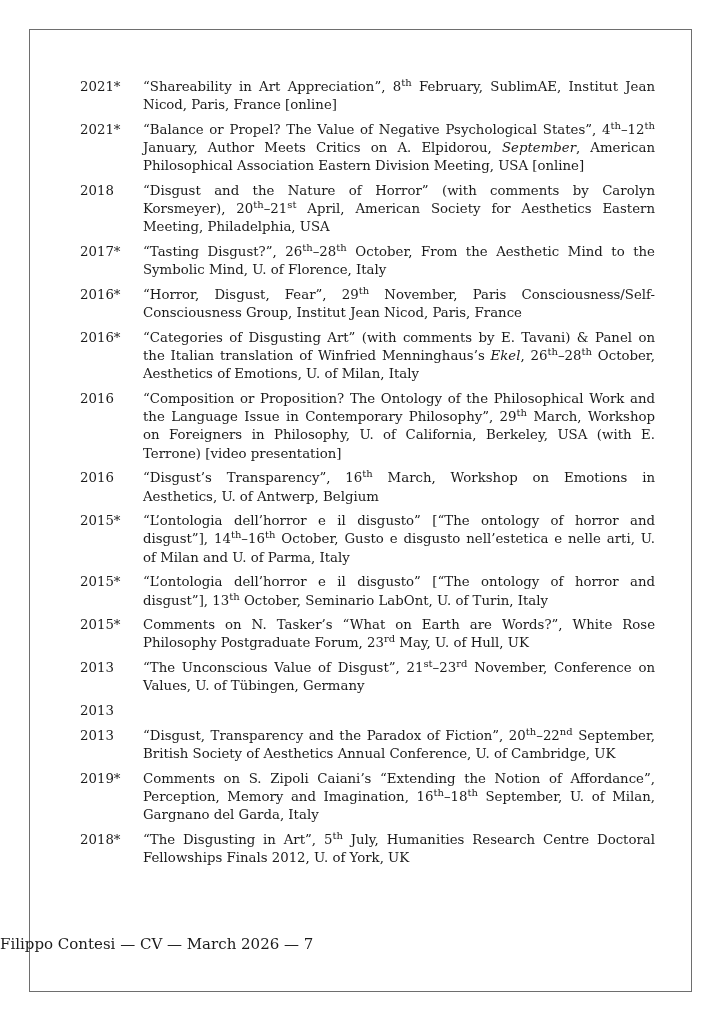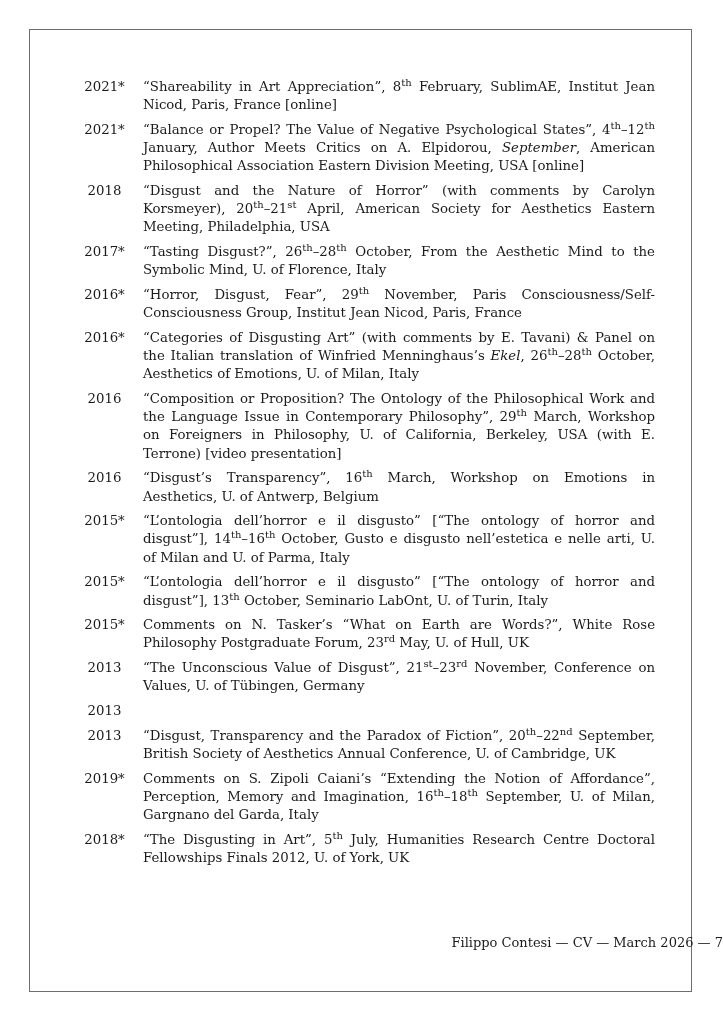--- a/index.html
+++ b/index.html
@@ -7,26 +7,26 @@
   .page-border {
     position: absolute; left: 29px; top: 29px; width: 663px; height: 963px;
     border: 1px solid #6e6e6e; box-sizing: border-box;
   }
   .entries {
     position: absolute; left: 80px; top: 78px; width: 575px;
     font-family: "DejaVu Serif", "Liberation Serif", serif;
     font-size: 13.3px; line-height: 18.2px; color: #1a1a1a;
   }
   .entry { display: flex; margin-bottom: 6.5px; }
-  .year { width: 49px; text-align: center; flex: none; padding-right: 14px; box-sizing: content-box; }
+  .year { width: 49px; text-align: left; flex: none; padding-right: 14px; box-sizing: content-box; }
   .text { flex: 1; text-align: justify; }
   .text sup { font-size: 10px; line-height: 0; vertical-align: 5px; }
   .footer {
-    position: absolute; left: 0; width: 723px; top: 935px; text-align: right;
-    font-family: "DejaVu Serif", "Liberation Serif", serif; font-size: 13px; color: #1a1a1a;
+    position: absolute; left: 0; width: 723px; top: 935px; text-align: left;
+    font-family: "DejaVu Serif", "Liberation Serif", serif; font-size: 15px; color: #1a1a1a;
   }
 </style>
 </head>
 <body>
 
 <div class="page-border"></div>
 
 <div class="entries" id="entries">
     <div class="entry">
       <div class="year">2021*</div>

